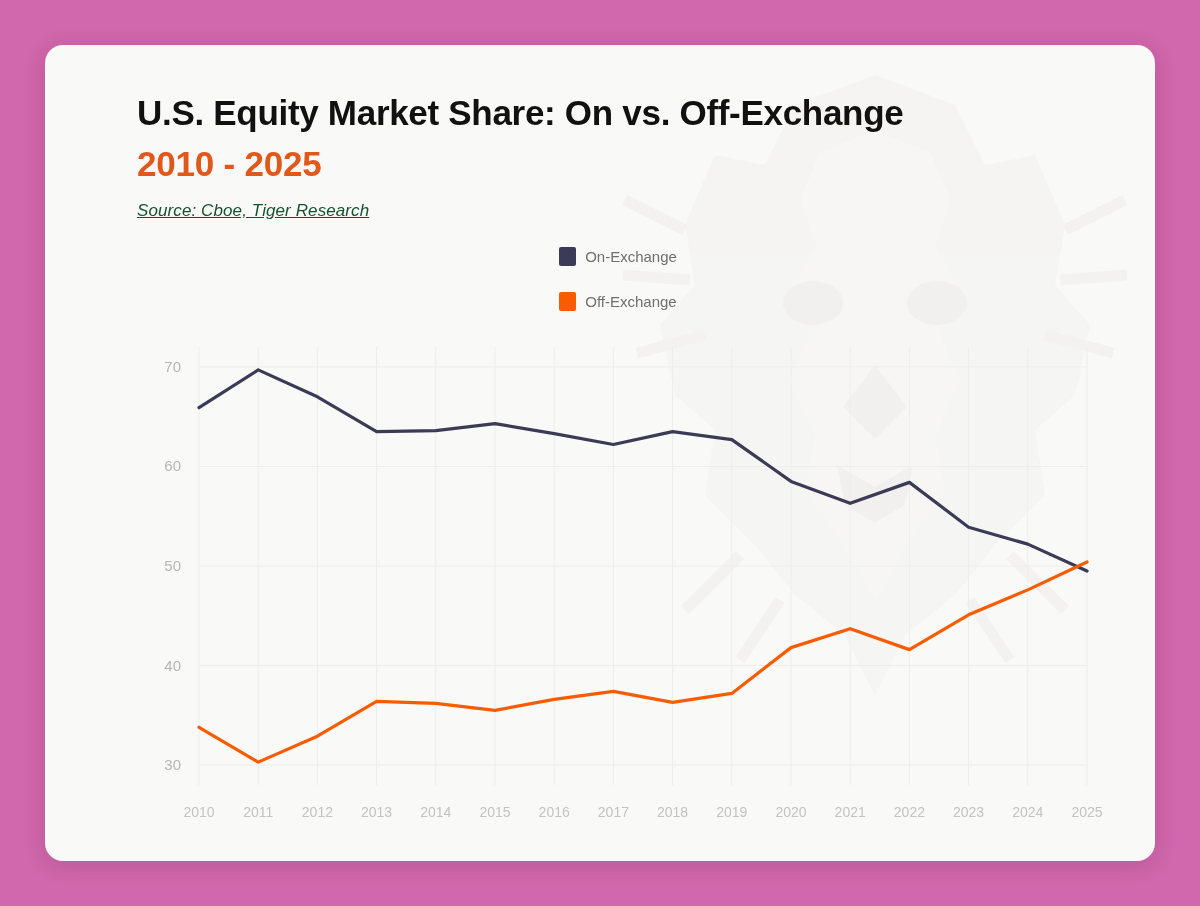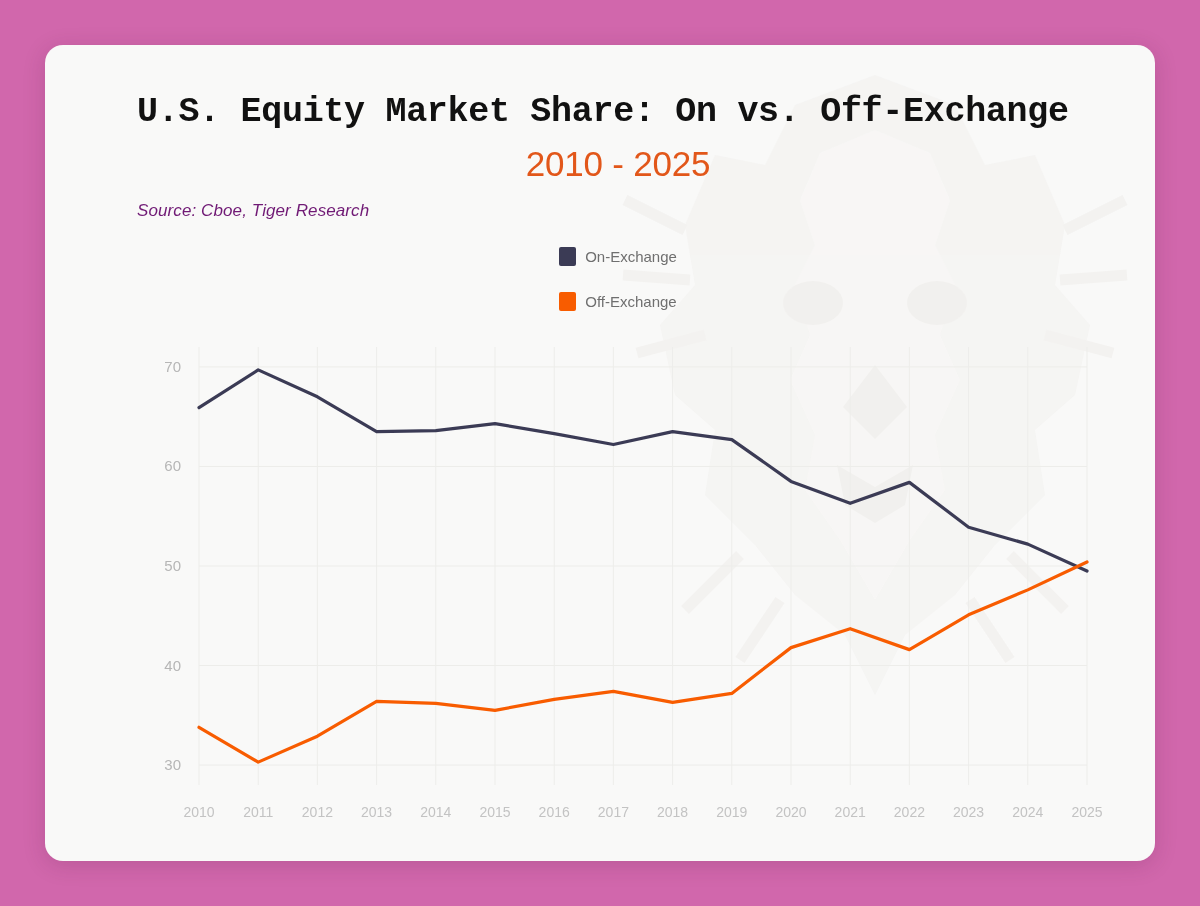--- a/index.html
+++ b/index.html
@@ -47,37 +47,36 @@
     height: 100%;
   }
   .title {
     font-size: 35px;
     font-weight: bold;
     color: #111111;
     letter-spacing: -0.3px;
     line-height: 1.12;
     margin: 0;
     white-space: nowrap;
-    font-family: Liberation Mono, monospace;
   }
   .subtitle {
     font-size: 35px;
-    font-weight: normal;
+    font-weight: bold;
     color: #e2571a;
     letter-spacing: -0.2px;
     margin: 13px 0 0 0;
     line-height: 1.1;
-    text-align: center;
   }
   .source {
     font-size: 17px;
     font-style: italic;
-    color: #701a75;
+    color: #14532d;
     margin: 17px 0 0 0;
     letter-spacing: 0.1px;
+    text-decoration: underline;
   }
   .legend {
     display: flex;
     align-items: center;
     gap: 26px;
     margin-top: 26px;
     flex-direction: column;
   }
   .legend-item {
     display: flex;

